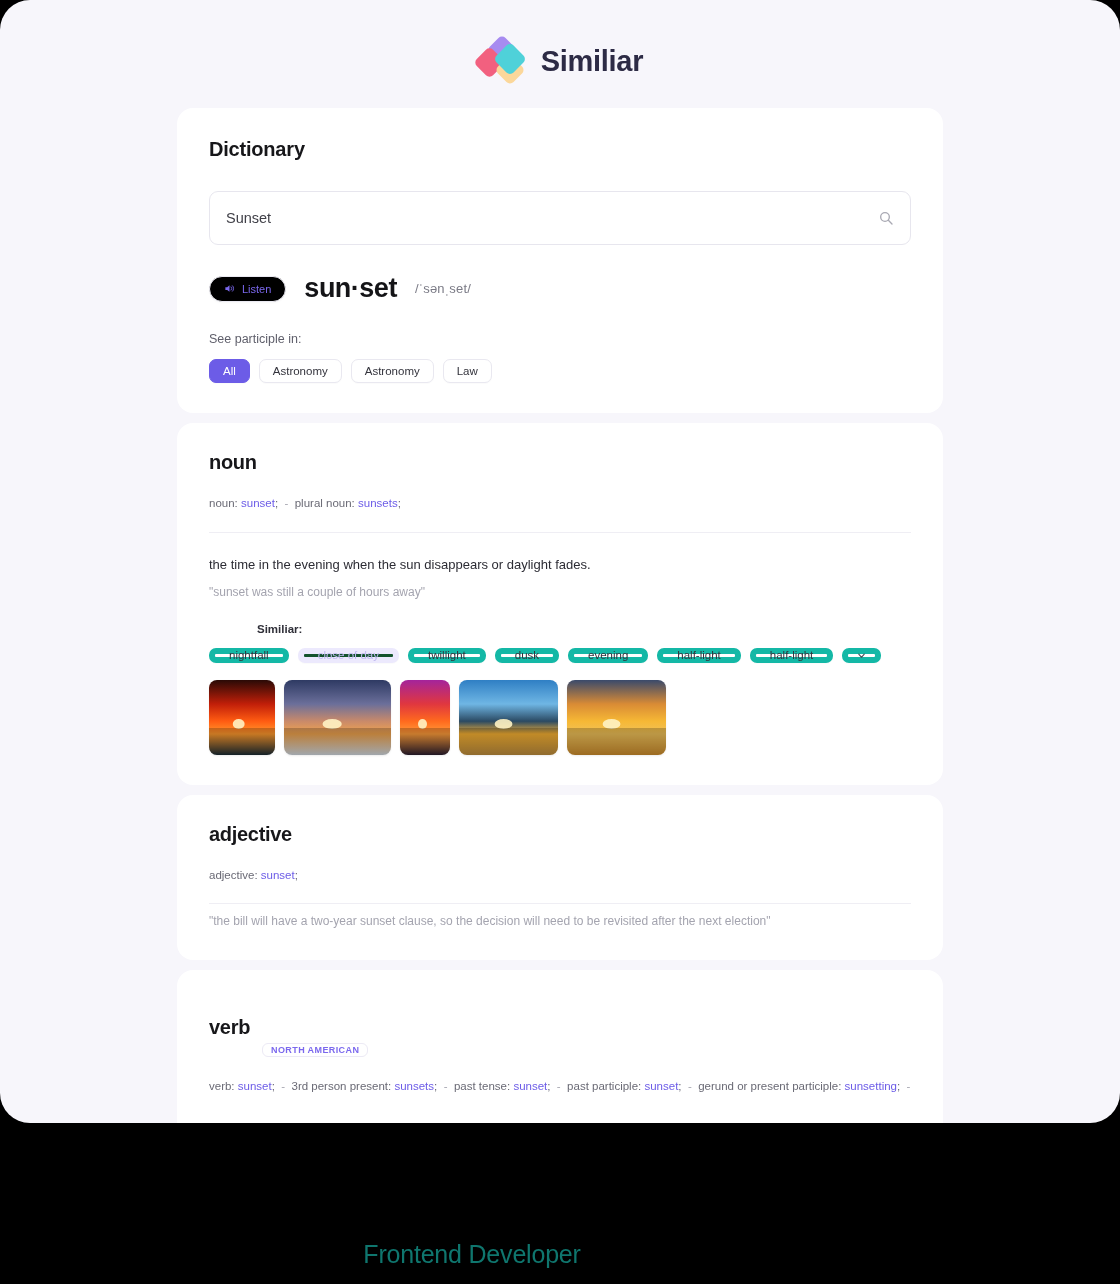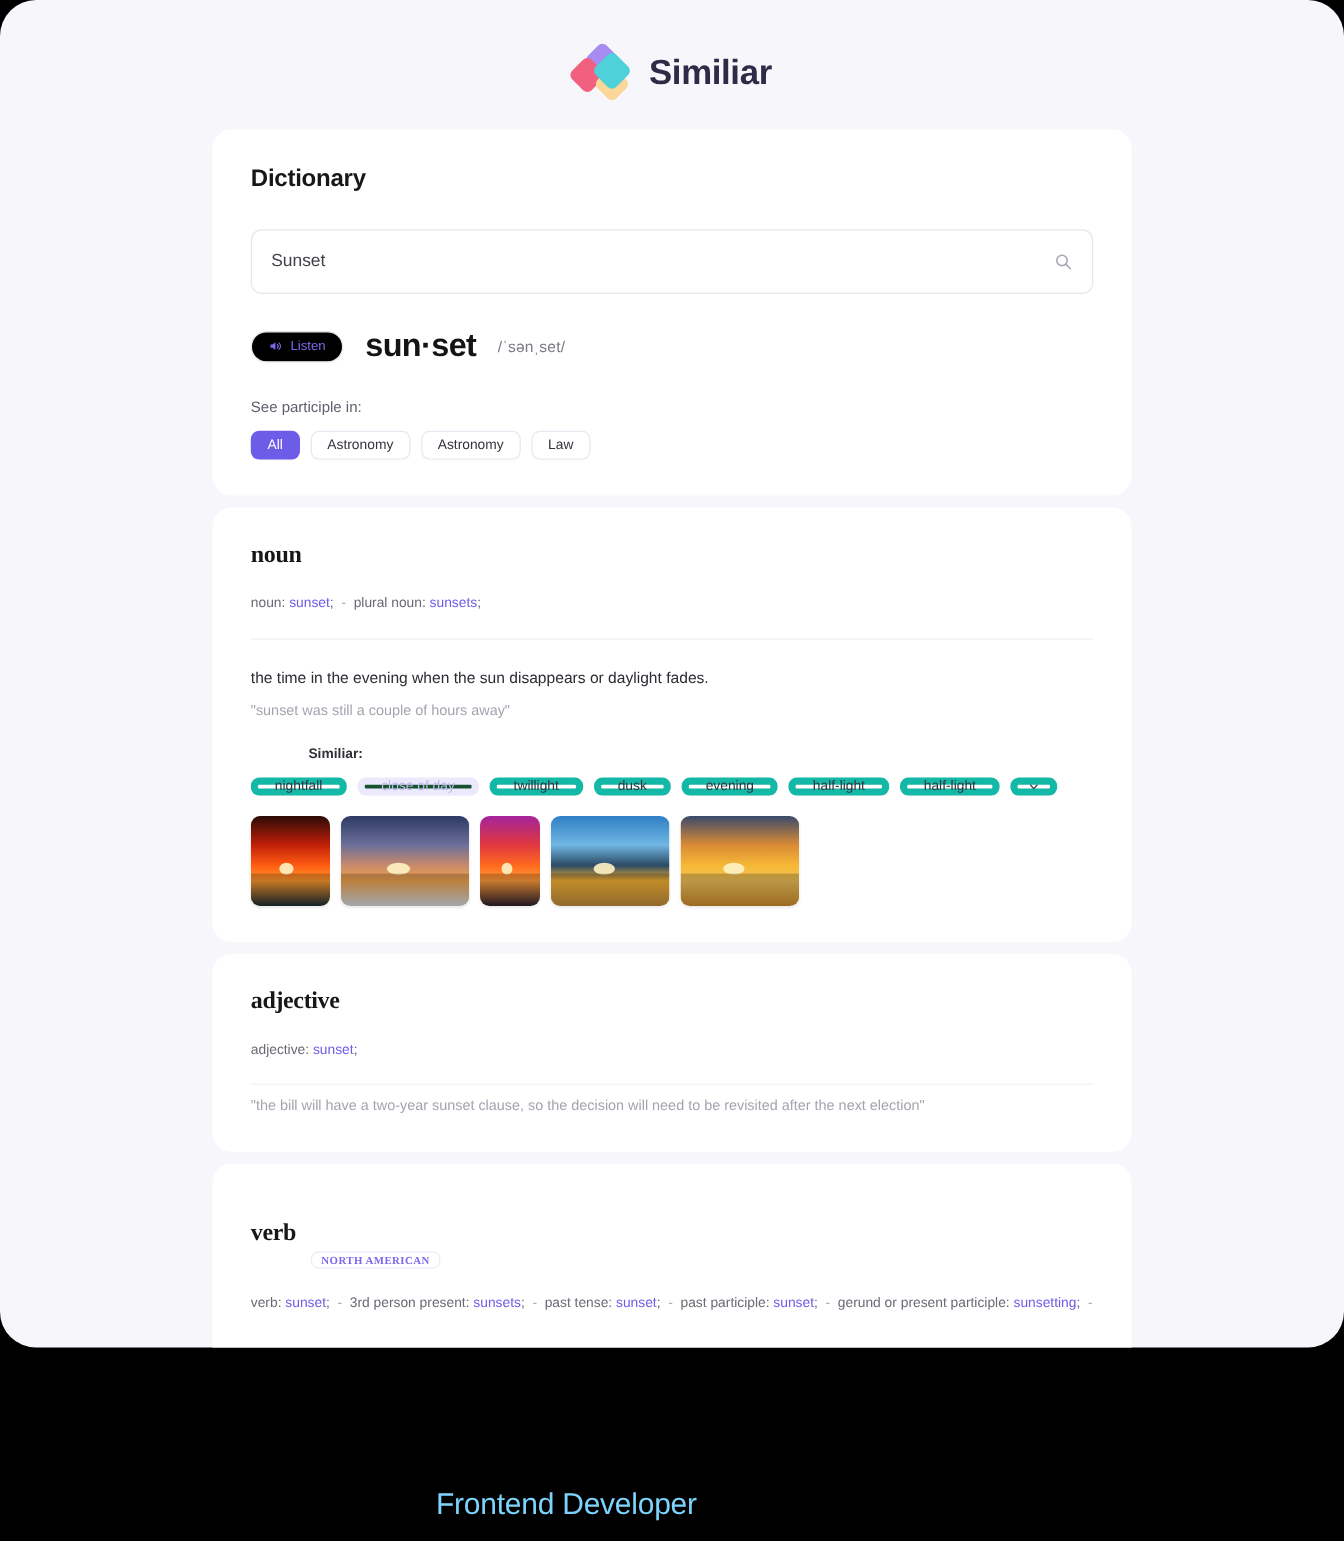--- a/index.html
+++ b/index.html
@@ -167,21 +167,20 @@
     background: #6c5ce7;
     border-color: #6c5ce7;
     color: #ffffff;
   }
   
   .pos-head {
     display: flex;
     align-items: center;
     gap: 12px;
     margin: 2px 0 0 0;
-    font-family: Liberation Serif, serif;
   }
   .pos-title {
     font-size: 20px;
     font-weight: bold;
     color: #17171a;
     letter-spacing: -0.3px;
   }
   .region-badge {
     border: 1px solid #eceaf5;
     border-radius: 6px;
@@ -273,21 +272,21 @@
   }
   .thumb svg { display: block; width: 100%; height: 100%; }
   
   .footer {
     position: absolute;
     left: 0;
     top: 1240px;
     width: 944px;
     text-align: center;
     font-size: 25px;
-    color: #7dd3fc;
+    color: #0f766e;
     letter-spacing: -0.2px;
   }
 </style>
 </head>
 <body>
 
 <div class="page">
 
   <div class="brand">
     <div class="logo-mark">

